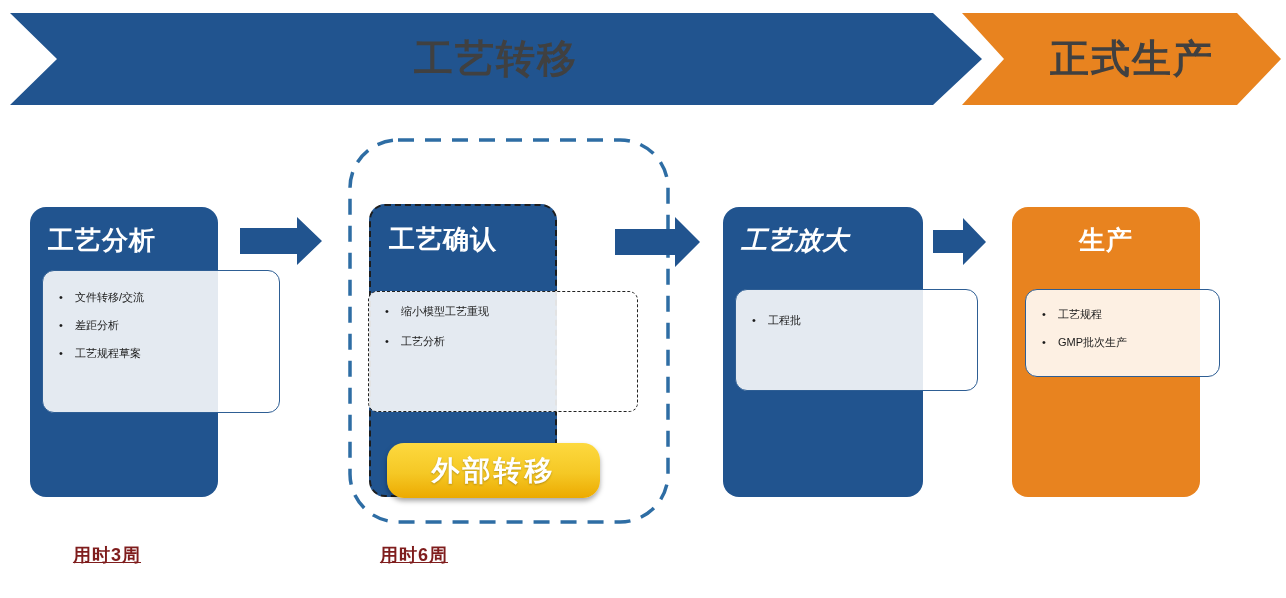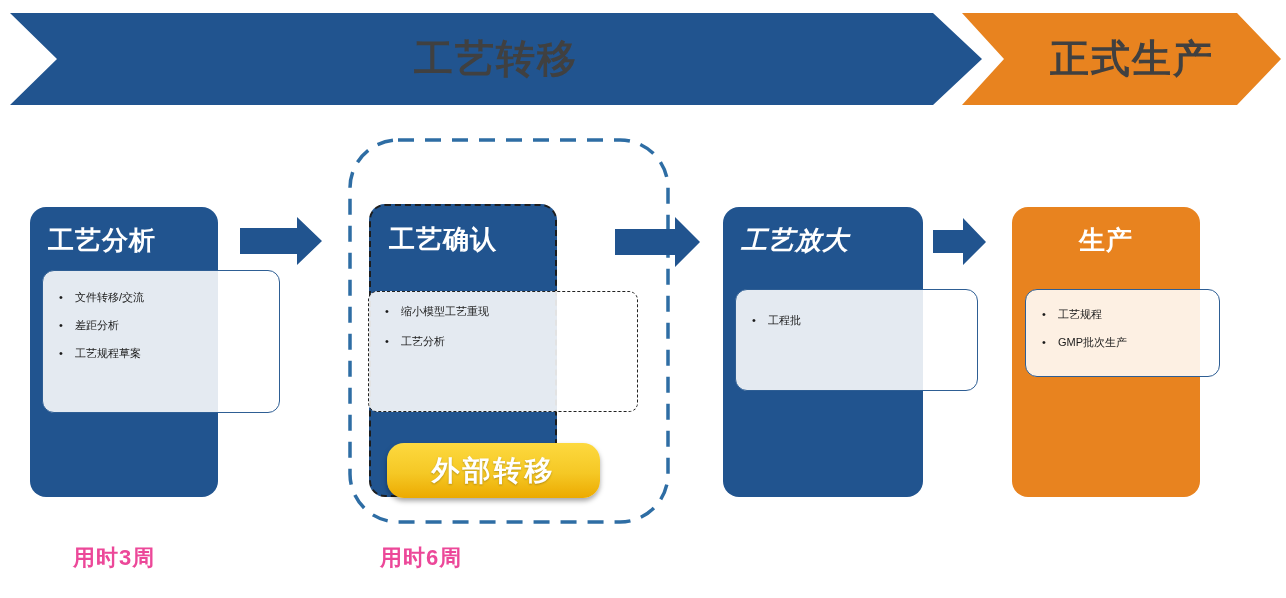--- a/index.html
+++ b/index.html
@@ -60,21 +60,21 @@
     border-radius:17px;
     background:linear-gradient(to bottom,#FDD93F 0%,#F5C825 55%,#ECAA00 100%);
     box-shadow:0 3px 5px rgba(0,0,0,0.35);
     display:flex;align-items:center;justify-content:center;
     color:#ffffff;font-size:28px;font-weight:bold;letter-spacing:3px;
     text-shadow:0 1px 2px rgba(0,0,0,0.25);
   }
   
   .duration{
     position:absolute;top:543px;
-    color:#ec4899;font-size:22px;font-weight:bold;letter-spacing:1px;
+    color:#7f1d1d;font-size:18px;font-weight:bold;letter-spacing:1px;text-decoration:underline;
   }
   #duration-1{left:73px;}
   #duration-2{left:380px;}
 </style>
 </head>
 <body>
 
 <div id="canvas">
 
   <svg id="shape-layer" viewBox="0 0 1286 598" xmlns="http://www.w3.org/2000/svg">

